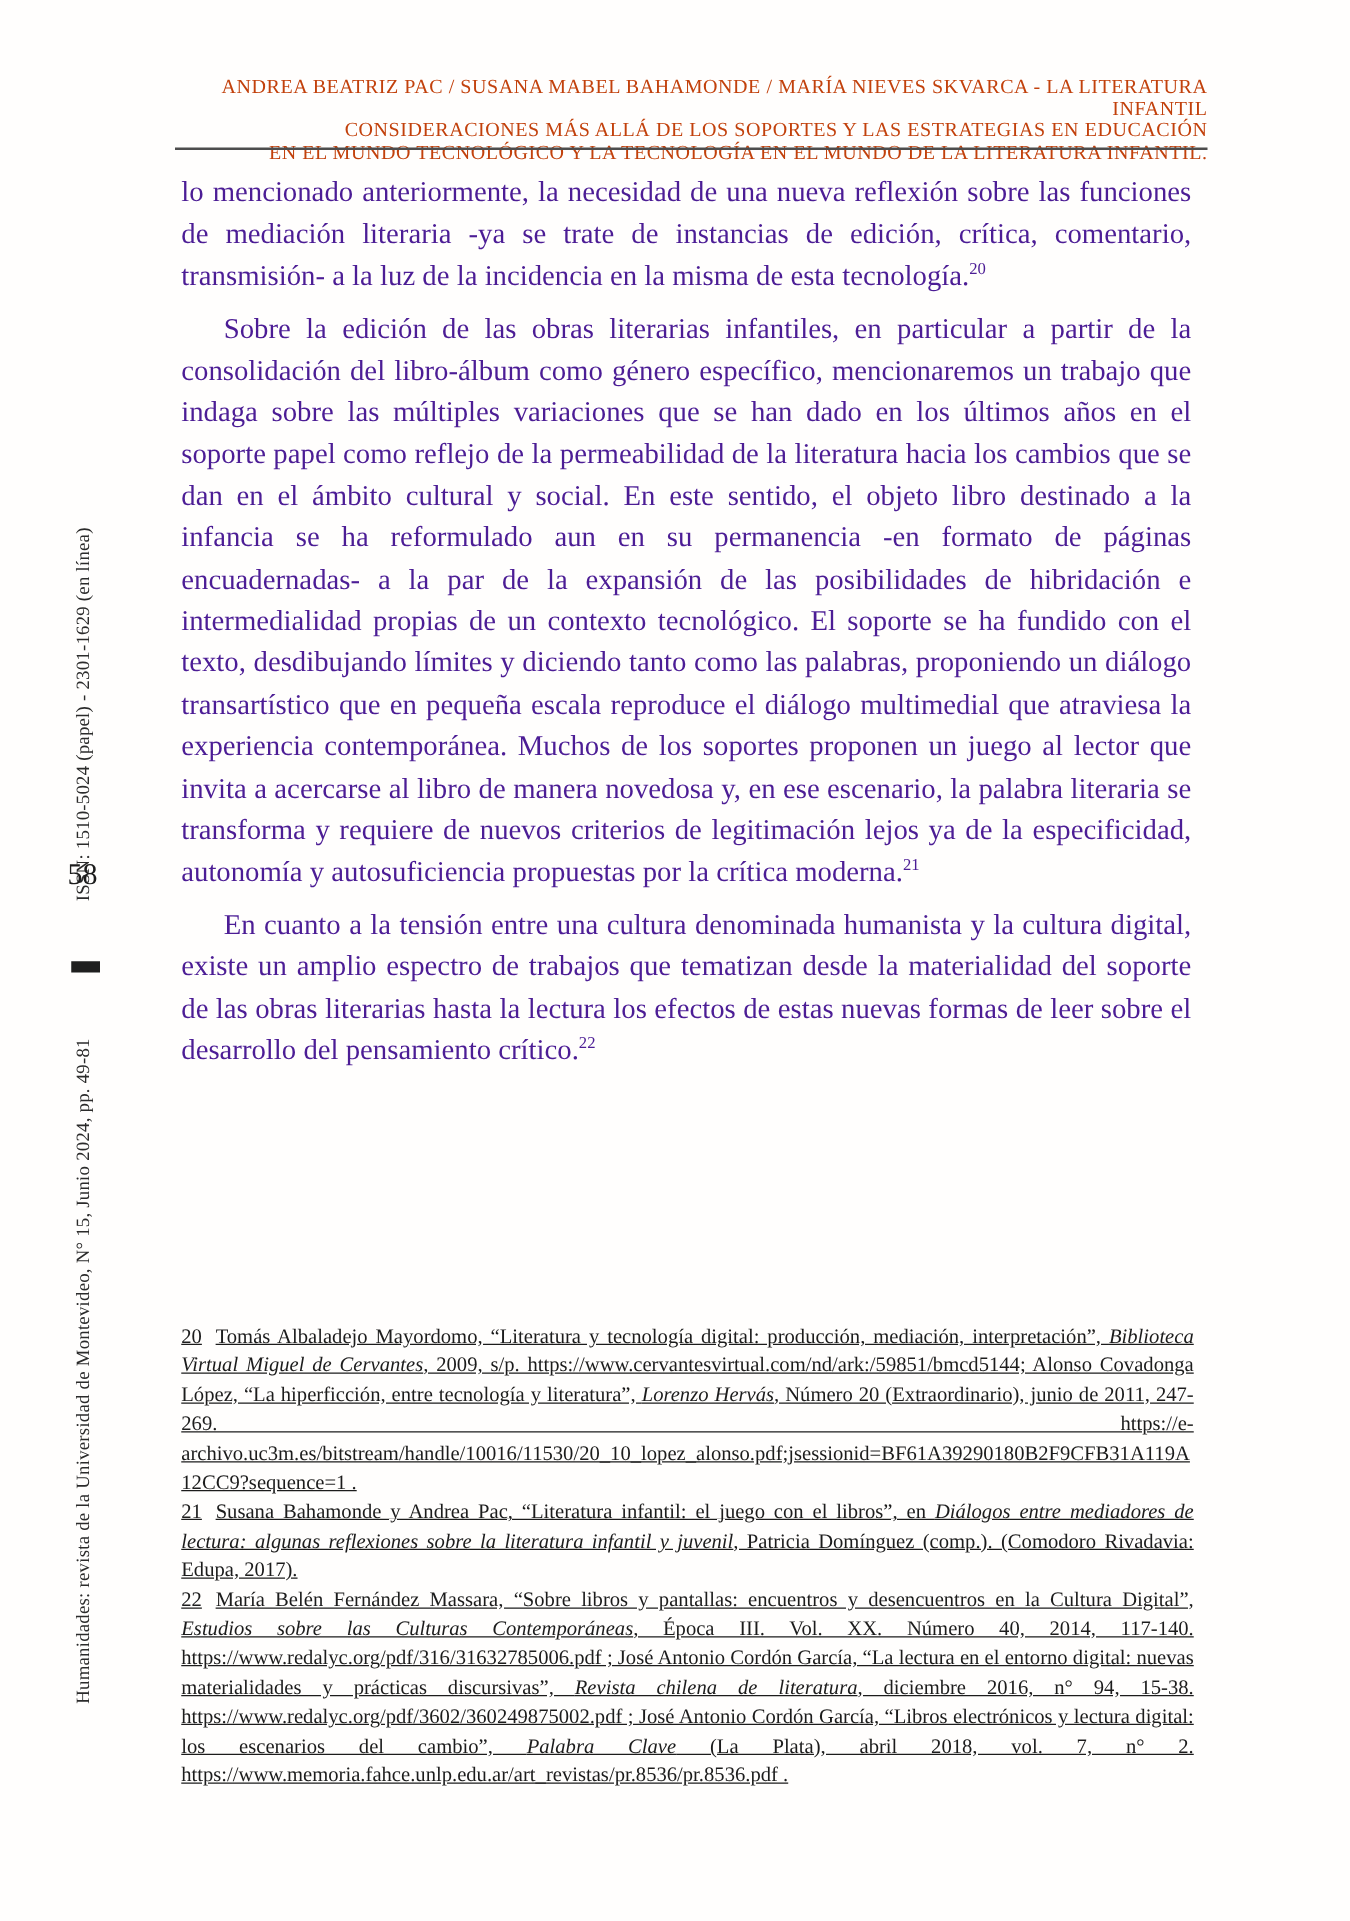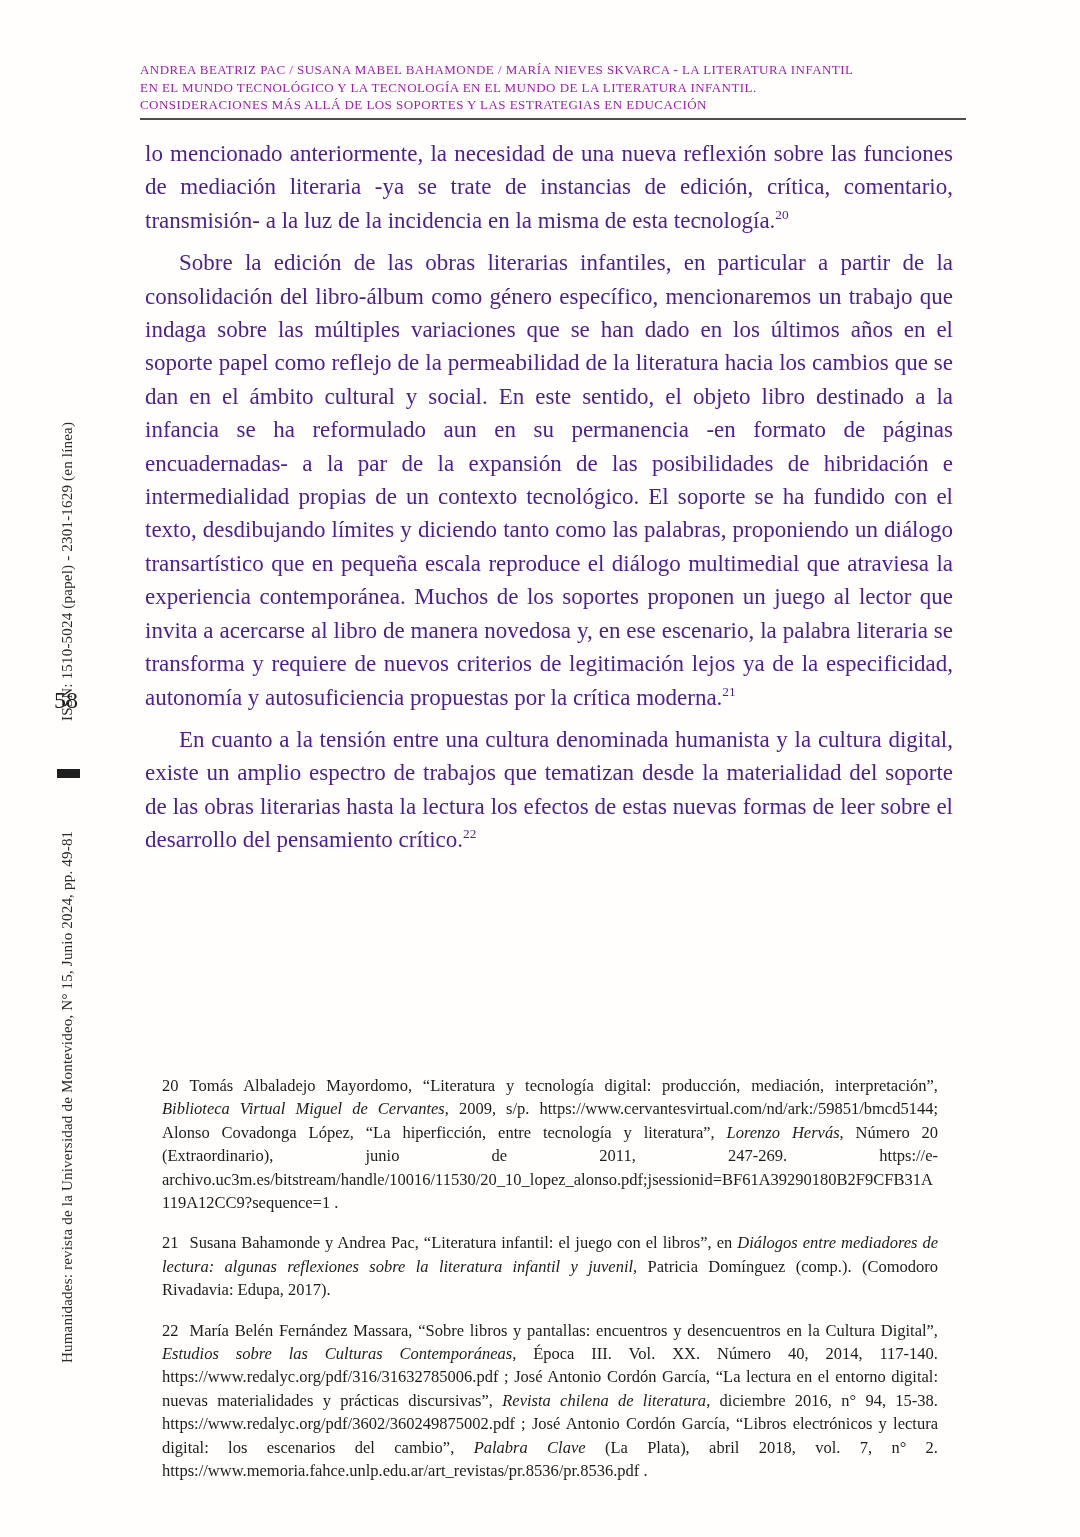--- a/index.html
+++ b/index.html
@@ -14,23 +14,23 @@
     background: #fffefd;
     overflow: hidden;
   }
 
   
   .header {
     position: absolute;
     top: 61px;
     left: 140px;
     width: 826px;
-    text-align: left;
-    color: #a21caf;
-    font-size: 13px;
+    text-align: right;
+    color: #c2410c;
+    font-size: 16px;
     line-height: 17.5px;
     letter-spacing: 0.45px;
     font-family: "Liberation Serif", "DejaVu Serif", serif;
   }
   .header-rule {
     position: absolute;
     top: 118px;
     left: 140px;
     width: 826px;
     height: 2px;
@@ -62,22 +62,23 @@
     position: absolute;
     top: 1057px;
     left: 145px;
     width: 810px;
     color: #1c1c1c;
     font-size: 16.5px;
     line-height: 23.4px;
     text-align: justify;
   }
   .footnotes p {
-    margin: 17px;
+    margin: 0;
     overflow-wrap: break-word;
+    text-decoration: underline;
   }
   .fn-num { padding-right: 11px; }
   .footnotes em { font-style: italic; }
 
   
   .v-text {
     position: absolute;
     transform-origin: 0 0;
     transform: rotate(-90deg);
     white-space: nowrap;
@@ -101,22 +102,22 @@
     background: #1f1f1f;
   }
 </style>
 </head>
 <body>
 
 <div class="page">
 
   <div class="header">
     <div>ANDREA BEATRIZ PAC / SUSANA MABEL BAHAMONDE / MARÍA NIEVES SKVARCA - LA LITERATURA INFANTIL</div>
+    <div>CONSIDERACIONES MÁS ALLÁ DE LOS SOPORTES Y LAS ESTRATEGIAS EN EDUCACIÓN</div>
     <div>EN EL MUNDO TECNOLÓGICO Y LA TECNOLOGÍA EN EL MUNDO DE LA LITERATURA INFANTIL.</div>
-    <div>CONSIDERACIONES MÁS ALLÁ DE LOS SOPORTES Y LAS ESTRATEGIAS EN EDUCACIÓN</div>
   </div>
   <div class="header-rule"></div>
 
   <div class="v-text" style="left:59px; top:721px;">ISSN: 1510-5024 (papel) - 2301-1629 (en línea)</div>
   <div class="page-num">58</div>
   <div class="page-num-marker"></div>
   <div class="v-text" style="left:59px; top:1363px;">Humanidades: revista de la Universidad de Montevideo, N° 15, Junio 2024, pp. 49-81</div>
 
   <div class="body-text">
     <p><span>lo mencionado anteriormente, la necesidad de una nueva reflexión sobre las funciones de mediación literaria -ya se trate de instancias de edición, crítica, comentario, transmisión- a la luz de la incidencia en la misma de esta tecnología.</span><sup class="fn-ref">20</sup></p>

